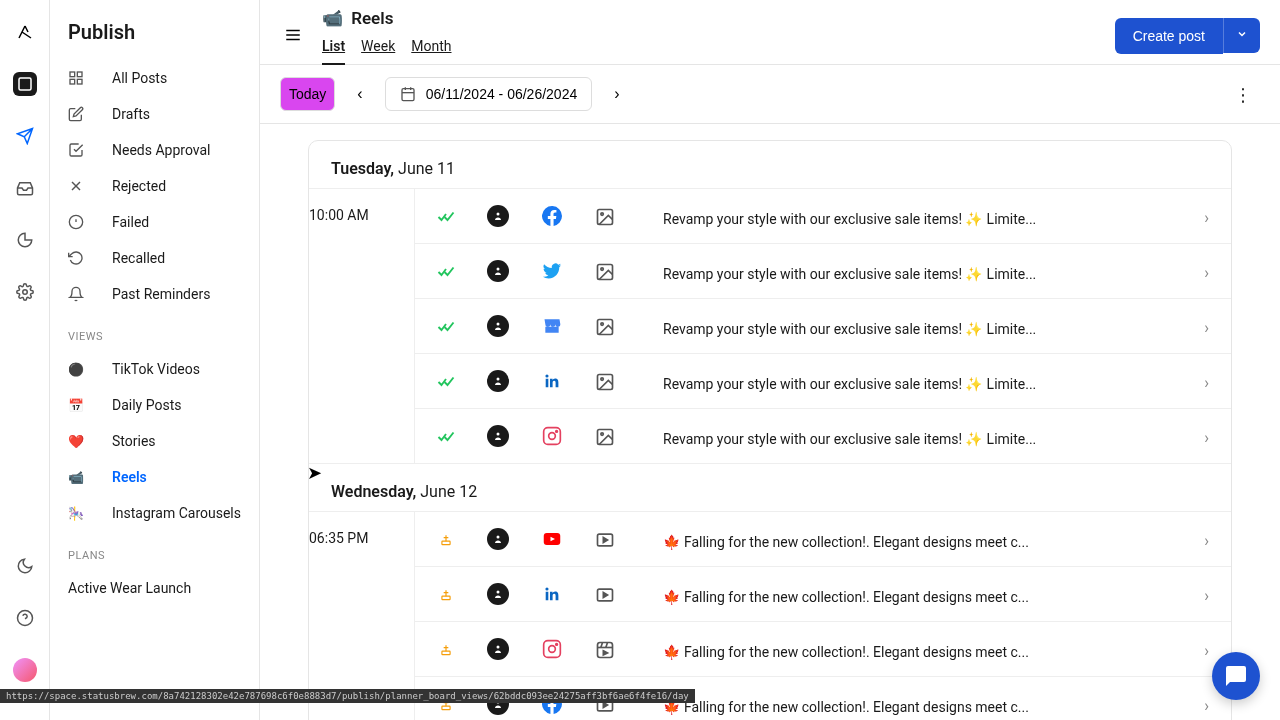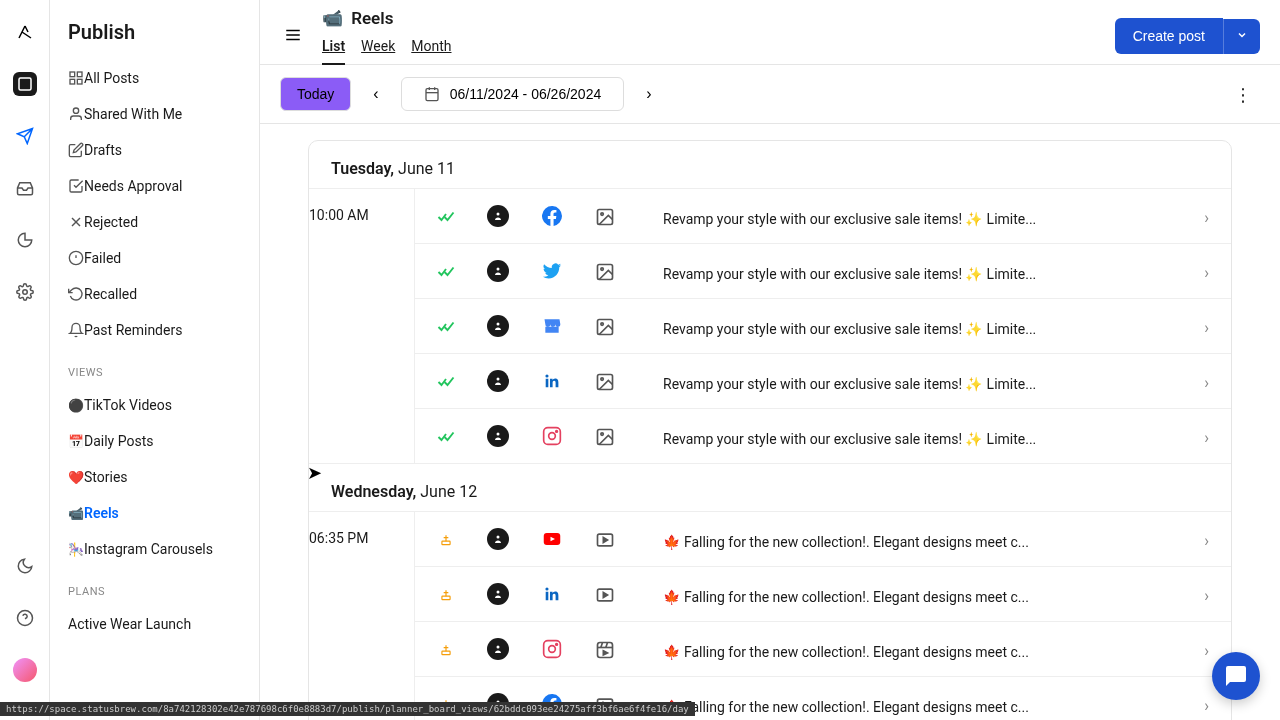--- a/index.html
+++ b/index.html
@@ -10,45 +10,45 @@
 .rail { width: 50px; border-right: 1px solid #e5e5e5; display: flex; flex-direction: column; align-items: center; padding-top: 20px; gap: 28px; }
 .rail-spacer { flex: 1; }
 .rail-icon { width: 24px; height: 24px; display: flex; align-items: center; justify-content: center; border-radius: 6px; cursor: pointer; }
 .rail-icon.dark { background: #1a1a1a; color: #fff; border-radius: 6px; }
 .rail-icon svg { width: 18px; height: 18px; }
 .avatar-small { width: 24px; height: 24px; border-radius: 50%; background: linear-gradient(135deg,#f093fb 0%,#f5576c 100%); }
 
 
 .sidebar { width: 210px; border-right: 1px solid #e5e5e5; padding: 20px 0 0 0; overflow-y: auto; }
 .sidebar h1 { font-size: 20px; font-weight: 600; padding: 0 18px 16px; }
-.nav-item { display: flex; align-items: center; gap: 0; padding: 10px 18px; cursor: pointer; font-size: 14px; color: #1a1a1a; }
+.nav-item { display: flex; align-items: center; gap: 28px; padding: 10px 18px; cursor: pointer; font-size: 14px; color: #1a1a1a; }
 .nav-item.active { font-weight: 600; color: #0066ff; }
 .nav-icon { width: 16px; height: 16px; display: flex; align-items: center; justify-content: center; flex-shrink: 0; }
 .nav-icon svg { width: 16px; height: 16px; }
 .nav-emoji { width: 16px; font-size: 13px; }
 .section-label { font-size: 11px; font-weight: 400; letter-spacing: 0.5px; color: #888; padding: 18px 18px 8px; }
 
 
 .main { flex: 1; display: flex; flex-direction: column; overflow: hidden; }
 .topbar { display: flex; align-items: center; padding: 8px 20px 0 20px; border-bottom: 1px solid #e5e5e5; gap: 16px; }
 .hamburger { cursor: pointer; padding: 4px; }
 .title-tabs { flex: 1; }
 .title-row { display: flex; align-items: center; gap: 8px; font-size: 17px; font-weight: 600; padding-bottom: 4px; }
 .tabs { display: flex; gap: 16px; }
 .tab { padding: 6px 0 10px; cursor: pointer; font-size: 14px; position: relative; text-decoration: underline; }
 .tab.active { font-weight: 600; }
 .tab.active::after { content:''; position:absolute; bottom:-1px; left:0; right:0; height:2px; background:#1a1a1a; }
-.create-wrap { display: flex; align-items: center; }
+.create-wrap { display: flex; align-items: flex-start; }
 .create-btn { background: #1e52d0; color: #fff; border: none; padding: 10px 18px; font-size: 14px; font-weight: 500; border-radius: 6px 0 0 6px; cursor: pointer; }
 .create-dd { background: #1e52d0; color: #fff; border: none; border-left: 1px solid rgba(255,255,255,0.25); padding: 10px 12px; border-radius: 0 6px 6px 0; cursor: pointer; }
 
 .datebar { display: flex; align-items: center; padding: 12px 20px; gap: 12px; border-bottom: 1px solid #e5e5e5; }
-.today-btn { border: 1px solid #ddd; background: #8b5cf6; padding: 8px 16px; border-radius: 6px; font-size: 14px; cursor: pointer; }
+.today-btn { border: 1px solid #ddd; background: #d946ef; padding: 8px 8px; border-radius: 6px; font-size: 14px; cursor: pointer; }
 .arrow-btn { border: none; background: none; padding: 6px 10px; cursor: pointer; font-size: 16px; }
-.range-btn { border: 1px solid #ddd; background: #fff; padding: 8px 22px; border-radius: 6px; font-size: 14px; cursor: pointer; display: flex; align-items: center; gap: 10px; }
+.range-btn { border: 1px solid #ddd; background: #fff; padding: 8px 14px; border-radius: 6px; font-size: 14px; cursor: pointer; display: flex; align-items: center; gap: 10px; }
 .menu-dots { margin-left: auto; cursor: pointer; padding: 4px 8px; font-size: 18px; }
 
 .content { flex: 1; overflow-y: auto; padding: 16px 48px; }
 .card { border: 1px solid #e5e5e5; border-radius: 10px; }
 .day-header { padding: 18px 22px 10px; font-size: 16px; border-bottom: 1px solid #eee; }
 .day-header .dow { font-weight: 600; }
 .group-row { display: flex; border-bottom: 1px solid #eee; }
 .time-cell { width: 106px; padding: 18px 0 0 0; text-align: left; font-size: 14px; border-right: 1px solid #eee; }
 .posts-cell { flex: 1; }
 .post-row { display: flex; align-items: flex-end; gap: 32px; padding: 16px 22px; border-bottom: 1px solid #eee; cursor: pointer; }
@@ -59,21 +59,21 @@
 .net-dot svg { width:12px; height:12px; fill:#fff; }
 .platform-icon { width: 22px; height: 22px; display: flex; align-items: center; justify-content: center; border-radius: 4px; }
 .media-icon { width: 20px; height: 20px; }
 .media-icon svg { width: 20px; height: 20px; }
 .post-text { flex: 1; font-size: 14px; color: #1a1a1a; padding-left: 16px; }
 .chev { color: #888; font-size: 16px; }
 
 .cursor-arrow { position: absolute; top: 462px; left: 307px; font-size: 18px; pointer-events: none; color:#000; }
 .chat-bubble { position: absolute; bottom: 20px; right: 20px; width: 48px; height: 48px; border-radius: 50%; background: #1e52d0; display: flex; align-items: center; justify-content: center; cursor: pointer; box-shadow: 0 4px 12px rgba(0,0,0,0.2); }
 .chat-bubble svg { width:24px; height:24px; fill:#fff; }
-.url-bar { position:absolute; bottom:4px; left:0; background:#333; color:#ccc; font-size:9px; padding:2px 6px; font-family: monospace; }
+.url-bar { position:absolute; bottom:17px; left:0; background:#333; color:#ccc; font-size:9px; padding:2px 6px; font-family: monospace; }
 </style>
 </head>
 <body>
 
 <div class="app">
 
   <div class="rail">
     <div class="rail-icon">
         <svg viewBox="0 0 24 24" fill="none" stroke="#000" stroke-width="2">
           <path d="M4 20 L12 4 M12 4 L16 12 M8 12 L20 20"></path>
@@ -129,29 +129,20 @@
         <div class="nav-item">
           <span class="nav-icon">
             <svg viewBox="0 0 24 24" fill="none" stroke="#555" stroke-width="2">
               <rect x="3" y="3" width="7" height="7"></rect>
               <rect x="14" y="3" width="7" height="7"></rect>
               <rect x="3" y="14" width="7" height="7"></rect>
               <rect x="14" y="14" width="7" height="7"></rect>
             </svg>
           </span>
           <span>All Posts</span>
-        </div>
-        <div class="nav-item">
-          <span class="nav-icon">
-            <svg viewBox="0 0 24 24" fill="none" stroke="#555" stroke-width="2">
-              <path d="M20 21v-2a4 4 0 00-4-4H8a4 4 0 00-4 4v2"></path>
-              <circle cx="12" cy="7" r="4"></circle>
-            </svg>
-          </span>
-          <span>Shared With Me</span>
         </div>
         <div class="nav-item">
           <span class="nav-icon">
             <svg viewBox="0 0 24 24" fill="none" stroke="#555" stroke-width="2">
               <path d="M11 4H4a2 2 0 00-2 2v14a2 2 0 002 2h14a2 2 0 002-2v-7"></path>
               <path d="M18.5 2.5a2.12 2.12 0 013 3L12 15l-4 1 1-4 9.5-9.5z"></path>
             </svg>
           </span>
           <span>Drafts</span>
         </div>

